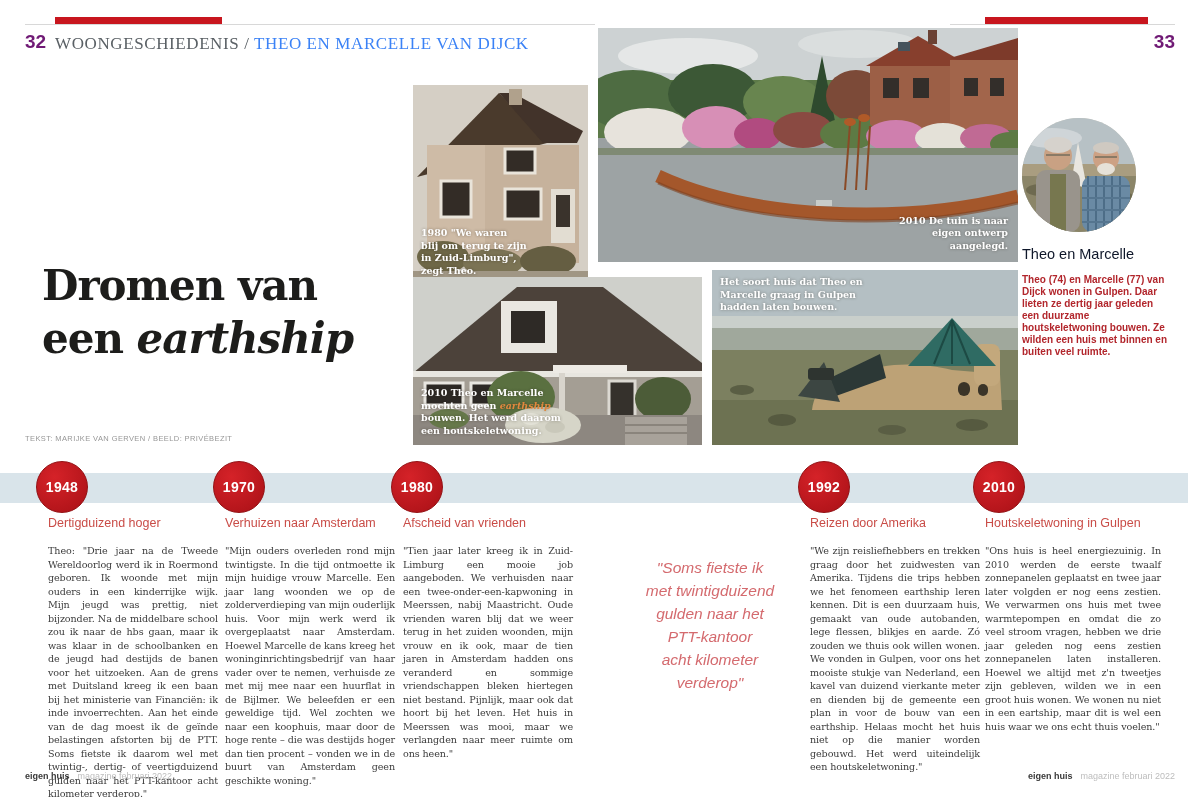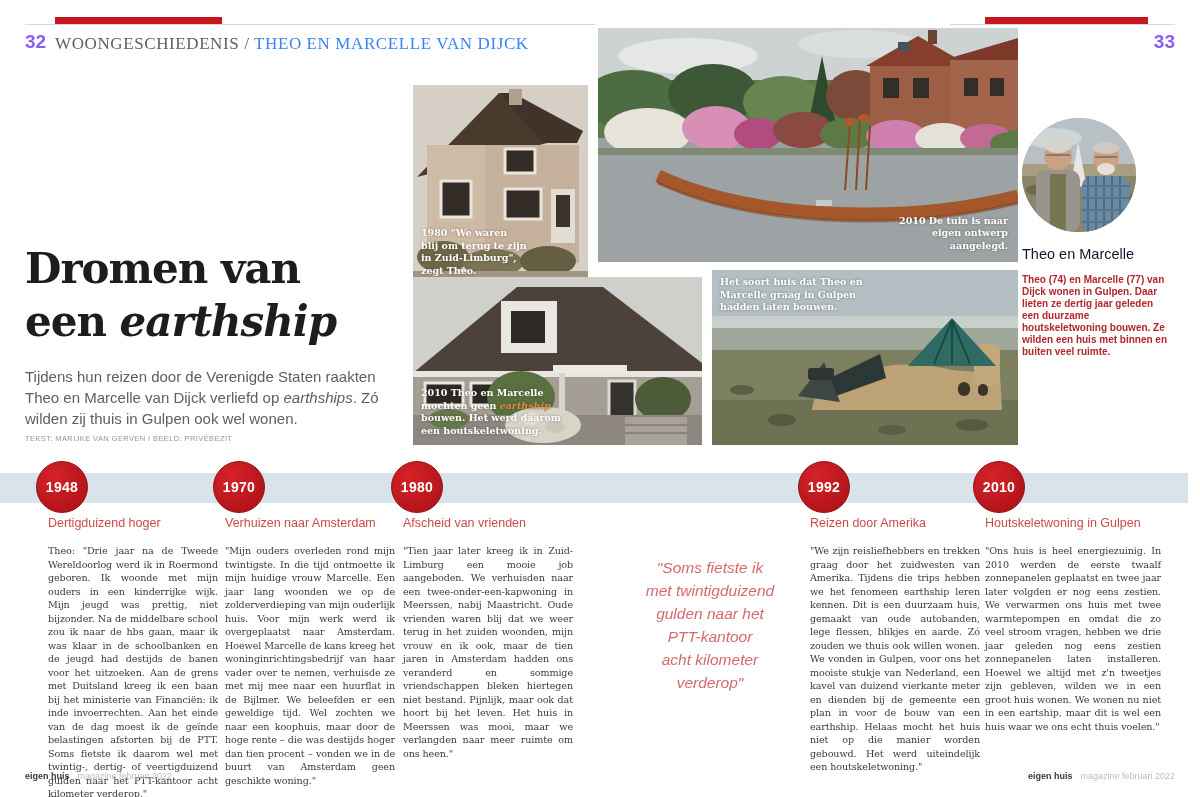--- a/index.html
+++ b/index.html
@@ -6,29 +6,29 @@
   .spread{position:relative;width:1200px;height:797px;background:#ffffff;overflow:hidden;
           font-family:"Liberation Sans",sans-serif;color:#3a3a3a;}
 
   
   .topline{position:absolute;height:1px;background:#d8d8d8;top:24px;}
   .topline.left{left:25px;width:570px;}
   .topline.right{left:950px;width:225px;}
   .redbar{position:absolute;top:17px;height:7px;background:#c8161e;}
   .redbar.left{left:55px;width:167px;}
   .redbar.right{left:985px;width:163px;}
-  .pagenum{position:absolute;top:31px;font-size:19px;font-weight:bold;color:#8b5cf6;}
+  .pagenum{position:absolute;top:31px;font-size:19px;font-weight:bold;color:#701a75;}
   .pagenum.left{left:25px;}
   .pagenum.right{left:1145px;width:30px;text-align:right;}
   .kicker{position:absolute;left:55px;top:34px;font-family:"Liberation Serif",serif;
           font-size:17px;letter-spacing:.6px;color:#5a6065;white-space:nowrap;}
   .kicker .subject{color:#3b82f6;}
 
   
-  .title{position:absolute;left:25px;top:242px;margin:0;font-family:"DejaVu Serif",serif;
+  .title{position:absolute;left:25px;top:242px;margin:17px;font-family:"DejaVu Serif",serif;
          font-weight:bold;font-size:42px;line-height:53px;color:#1d1d1b;letter-spacing:-1px;}
   .title em{font-style:italic;}
   .intro{position:absolute;left:25px;top:366px;width:364px;margin:0;font-size:15px;
          line-height:21px;color:#5c6064;}
   .intro em{font-style:italic;}
   .byline{position:absolute;left:25px;top:434px;font-size:7.5px;letter-spacing:.4px;color:#979797;}
 
   
   .photo{position:absolute;overflow:hidden;background:#cfcac0;}
   .photo svg{display:block;width:100%;height:100%;}
@@ -85,21 +85,20 @@
 
   <div class="redbar left"></div>
   <div class="redbar right"></div>
   <div class="topline left"></div>
   <div class="topline right"></div>
   <div class="pagenum left">32</div>
   <div class="pagenum right">33</div>
   <div class="kicker"><span>WOONGESCHIEDENIS / </span><span class="subject">THEO EN MARCELLE VAN DIJCK</span></div>
 
   <h1 class="title"><span>Dromen van</span><br><span>een </span><em>earthship</em></h1>
-  <p class="intro"><span>Tijdens hun reizen door de Verenigde Staten raakten Theo en Marcelle van Dijck verliefd op </span><em>earthships</em><span>. Zó wilden zij thuis in Gulpen ook wel wonen.</span></p>
   <div class="byline">TEKST: MARIJKE VAN GERVEN / BEELD: PRIVÉBEZIT</div>
 
   <div class="photo photo-a">
     <svg viewBox="0 0 175 200" preserveAspectRatio="none">
       <rect width="175" height="200" fill="#d5cfc5"></rect>
       <polygon points="4,92 86,8 134,58" fill="#4a3a2c"></polygon>
       <polygon points="86,8 100,8 170,46 164,58 130,58" fill="#42332a"></polygon>
       <rect x="14" y="60" width="152" height="118" fill="#c6b29c"></rect>
       <rect x="14" y="60" width="58" height="118" fill="#cebba6"></rect>
       <rect x="96" y="4" width="13" height="16" fill="#b0a18c"></rect>

